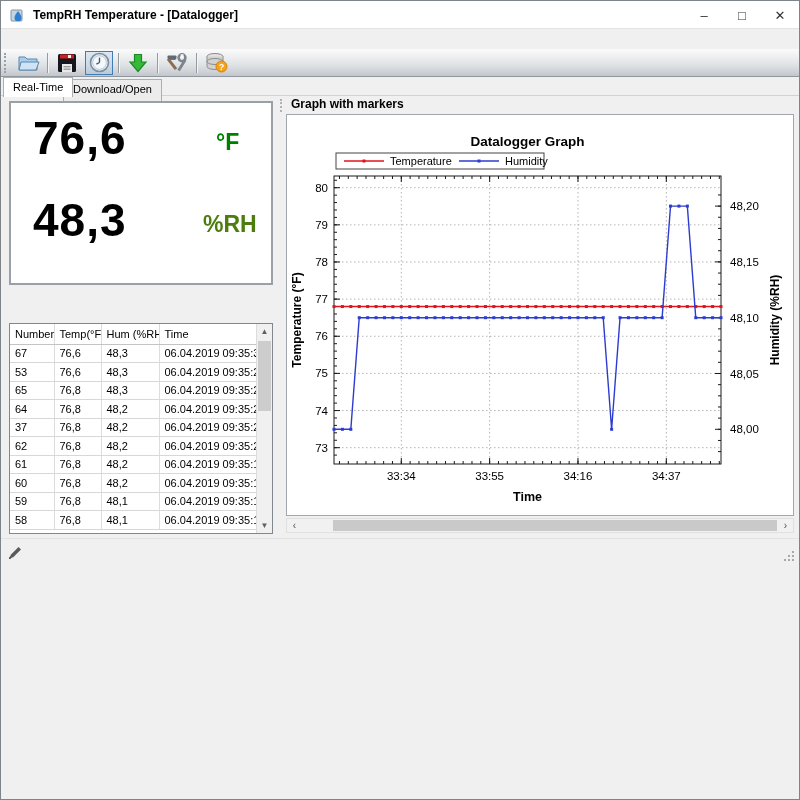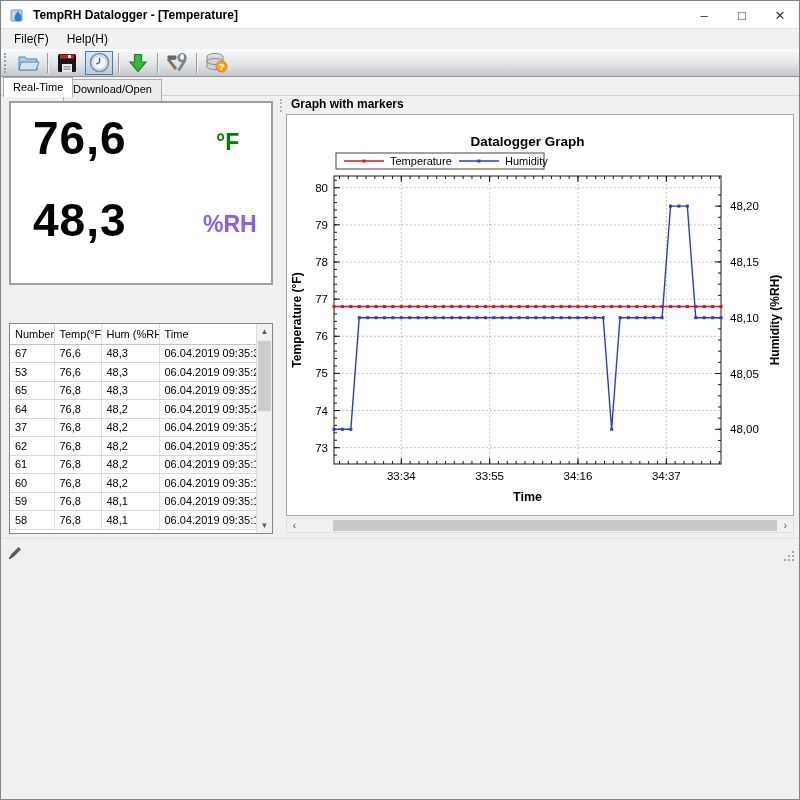--- a/index.html
+++ b/index.html
@@ -63,32 +63,28 @@
 </head>
 <body>
 
 <div class="window">
 
   <div class="titlebar">
     <svg class="app-icon" viewBox="0 0 16 16">
       <rect x="1" y="3" width="11" height="11" rx="1" fill="#c7d4de" stroke="#8195a5" stroke-width="1"></rect>
       <path d="M8 4 C10.5 7.5 11.5 9 11.5 10.8 A3.5 3.5 0 0 1 4.5 10.8 C4.5 9 5.5 7.5 8 4 Z" fill="#2f7fd0"></path>
     </svg>
-    <span class="title-text">TempRH Datalogger - [Temperature]</span>
+    <span class="title-text">TempRH Temperature - [Datalogger]</span>
     <div class="winbtns">
       <div class="winbtn">–</div>
       <div class="winbtn">□</div>
       <div class="winbtn">✕</div>
     </div>
   </div>
 
-  <div class="menubar">
-    <span class="menu-item">File(F)</span>
-    <span class="menu-item">Help(H)</span>
-  </div>
 
   <div class="toolbar">
     <div class="tb-grip"></div>
 
     <div class="tb-btn">
       <svg width="23" height="20" viewBox="0 0 23 20">
         <path d="M2 4 L8 4 L10 6 L20 6 L20 17 L2 17 Z" fill="#aacdea" stroke="#5a87ad" stroke-width="1"></path>
         <path d="M4 9 L22 9 L19 17 L2 17 Z" fill="#cfe3f4" stroke="#5a87ad" stroke-width="1"></path>
       </svg>
     </div>
@@ -153,21 +149,21 @@
 
   <div class="tabstrip">
     <div class="tab active" style="left:2px;">Real-Time</div>
     <div class="tab inactive" style="left:62px;">Download/Open</div>
   </div>
 
   <div class="readout">
     <div class="big-val" style="left:22px;top:8px;">76,6</div>
     <div class="unit" style="left: 205px; top: 26px; color: rgb(0, 128, 0);">°F</div>
     <div class="big-val" style="left:22px;top:90px;">48,3</div>
-    <div class="unit" style="left: 192px; top: 108px; color: #8b5cf6;">%RH</div>
+    <div class="unit" style="left: 192px; top: 108px; color: #4d7c0f;">%RH</div>
   </div>
 
   <div class="table-box">
     <div class="table-area">
       <table class="readings">
         <colgroup>
             <col style="width:44px">
             <col style="width:47px">
             <col style="width:58px">
             <col>

